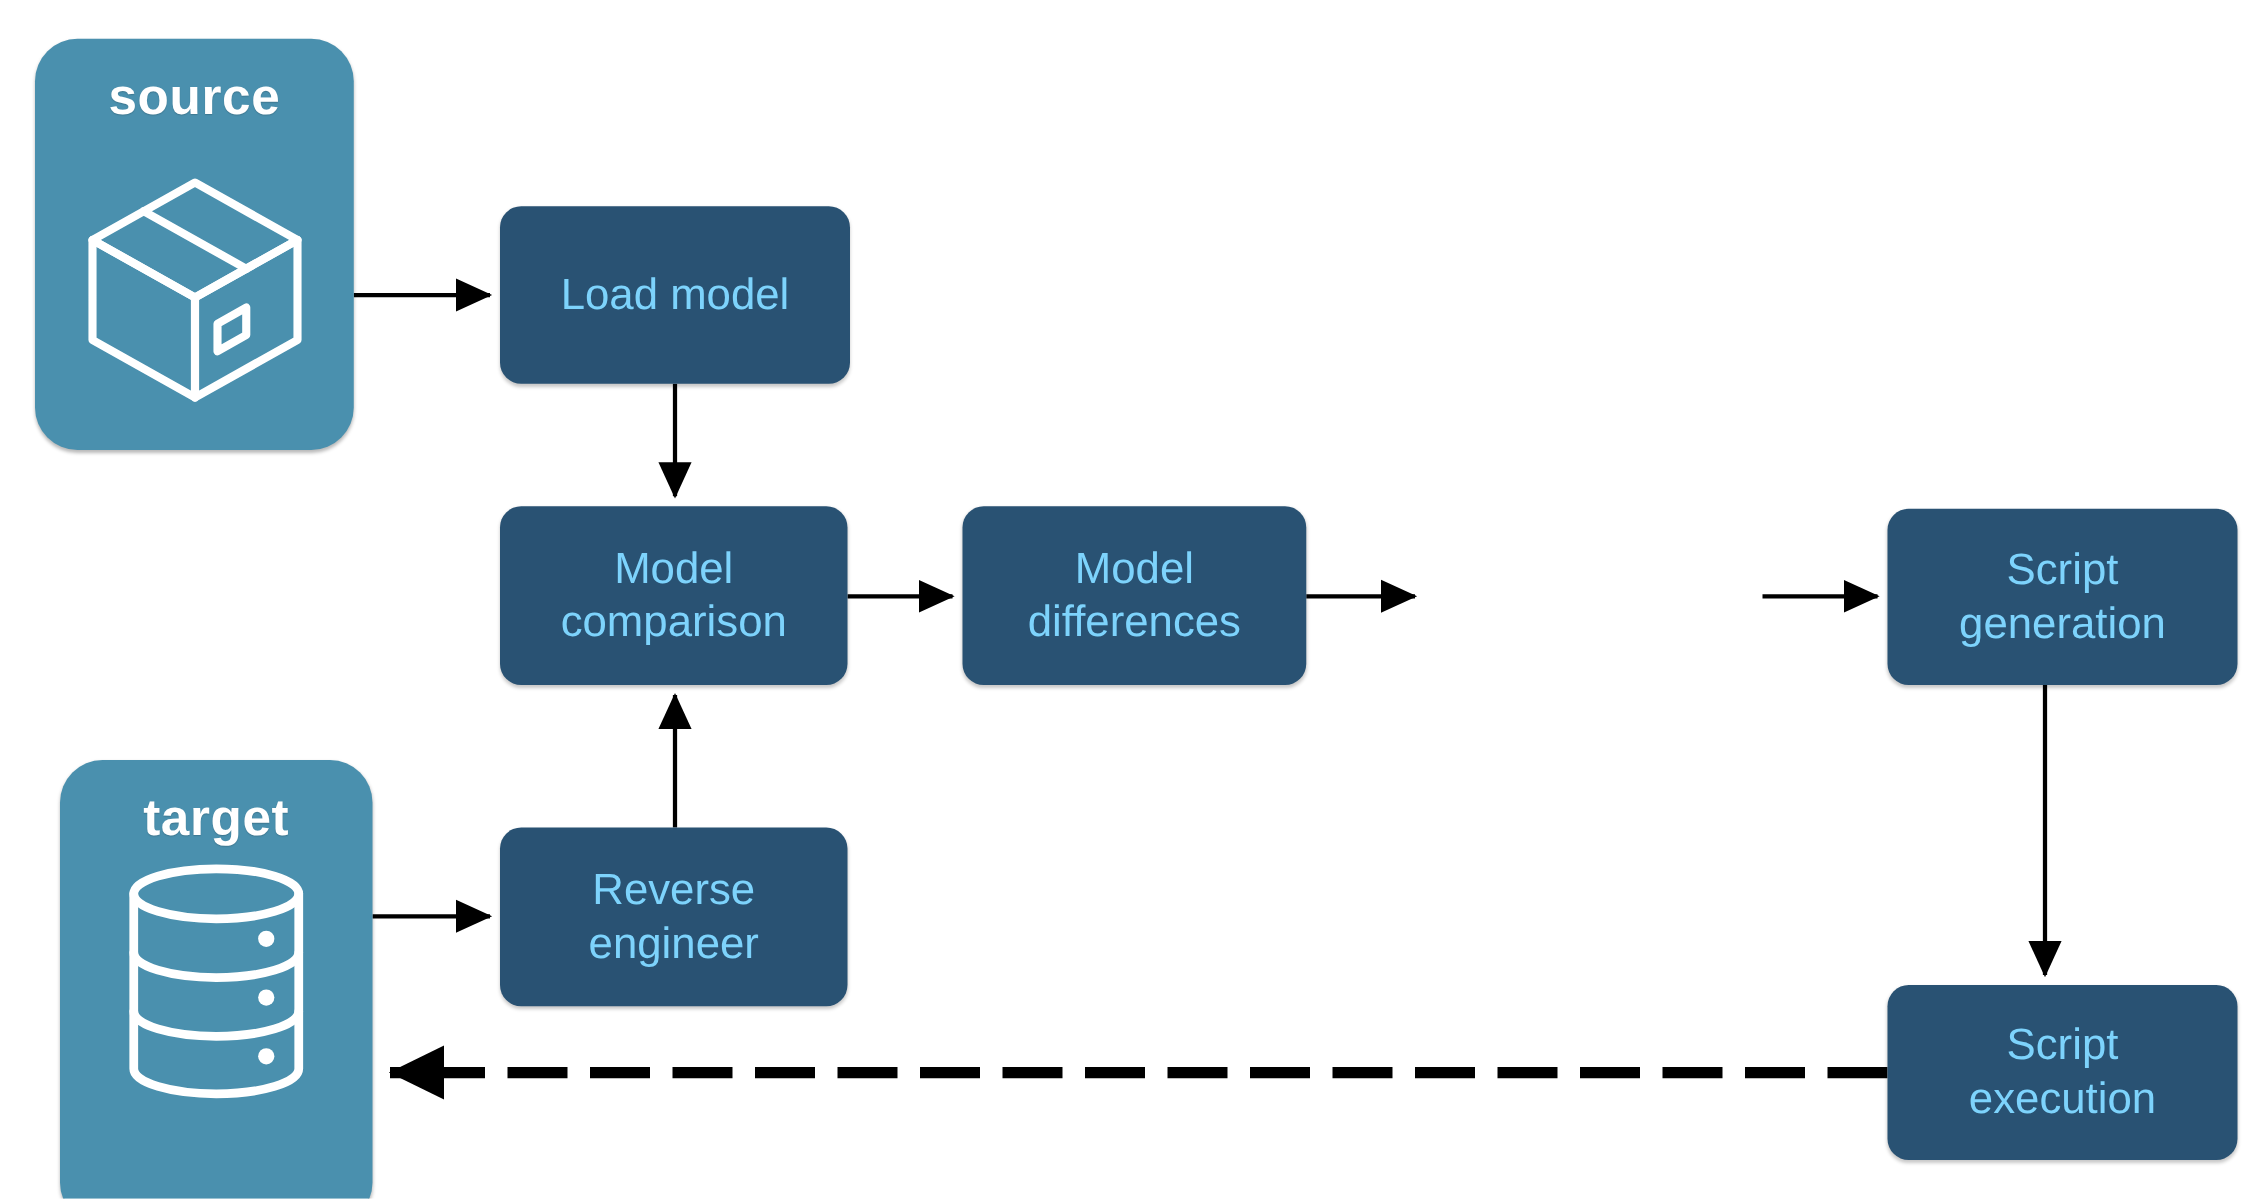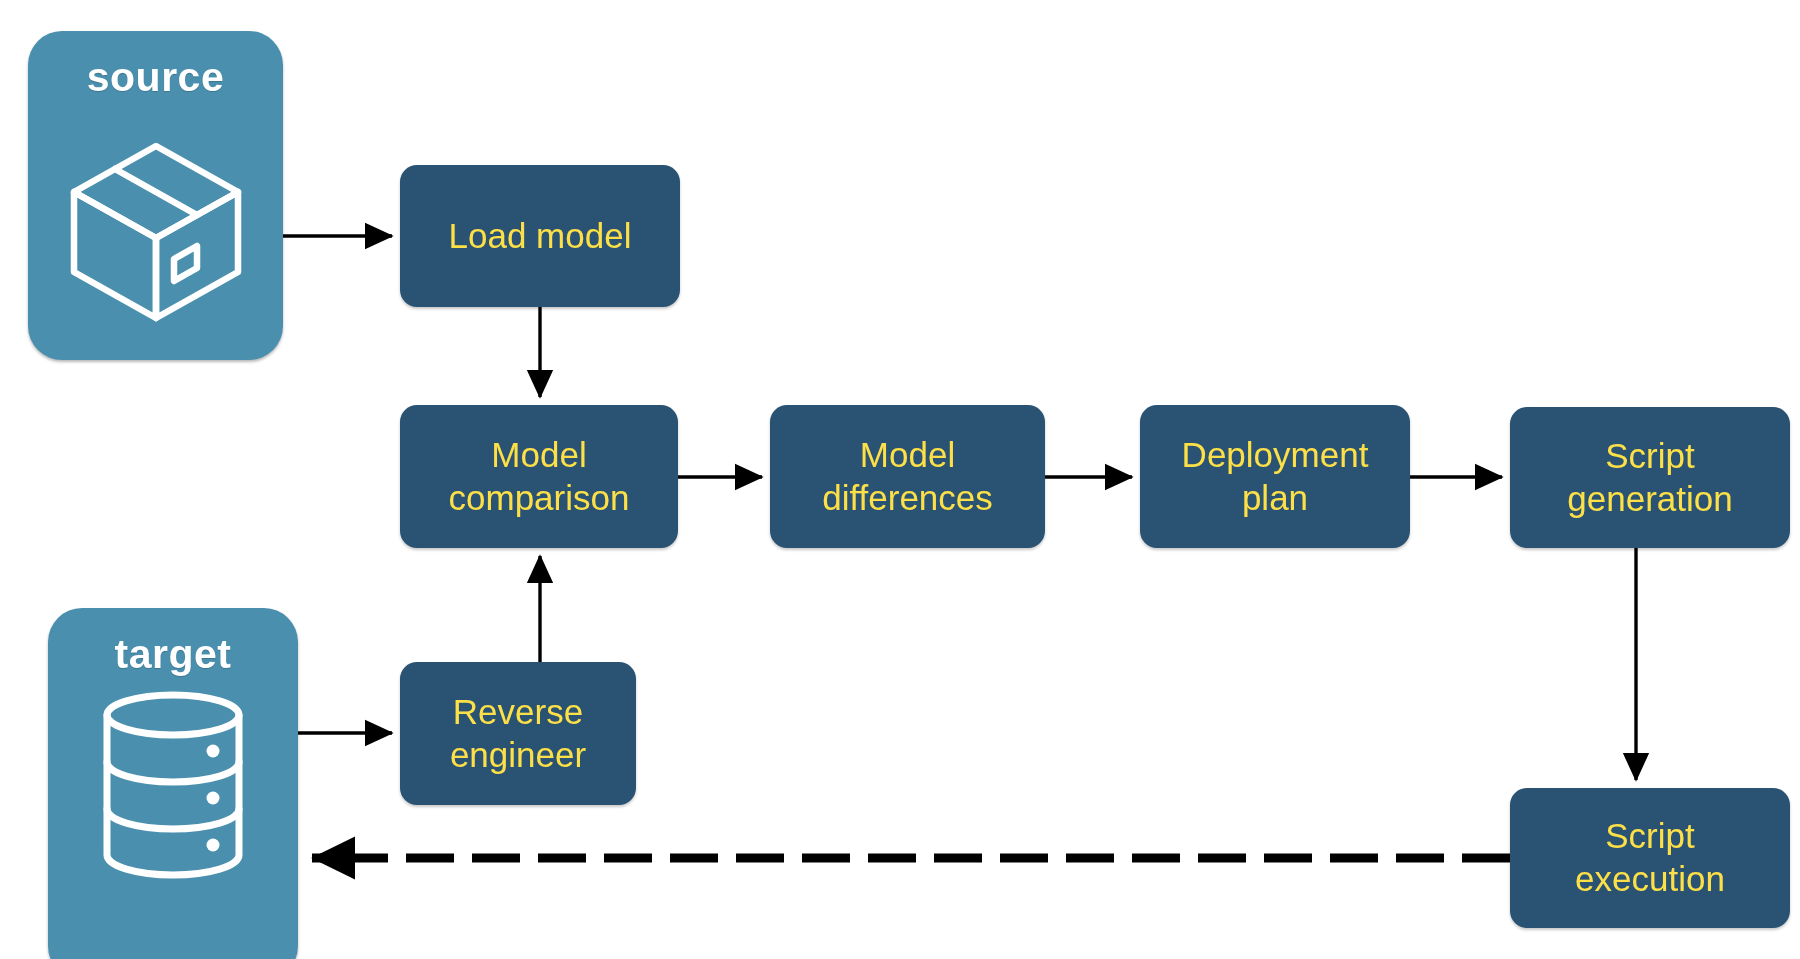--- a/index.html
+++ b/index.html
@@ -42,21 +42,21 @@
     position: absolute;
     background: #295273;
     border-radius: 17px;
     box-shadow: 0 2px 3px rgba(0,0,0,0.22);
     display: flex;
     align-items: center;
     justify-content: center;
     text-align: center;
   }
   .pbox-label {
-    color: #fde047;
+    color: #7dd3fc;
     font-size: 35px;
     line-height: 1.22;
     padding: 0 10px;
     white-space: pre-line;
   }
   #wires {
     position: absolute;
     left: 0;
     top: 0;
     width: 1800px;
@@ -164,31 +164,27 @@
   <div class="pbox" style="left:400px; top:405px; width:278px; height:143px;">
     <span class="pbox-label">Model
 comparison</span>
   </div>
 
   <div class="pbox" style="left:770px; top:405px; width:275px; height:143px;">
     <span class="pbox-label">Model
 differences</span>
   </div>
 
-  <div class="pbox" style="left:1140px; top:405px; width:270px; height:143px;">
-    <span class="pbox-label">Deployment
-plan</span>
-  </div>
 
   <div class="pbox" style="left:1510px; top:407px; width:280px; height:141px;">
     <span class="pbox-label">Script
 generation</span>
   </div>
 
-  <div class="pbox" style="left:400px; top:662px; width:236px; height:143px;">
+  <div class="pbox" style="left:400px; top:662px; width:278px; height:143px;">
     <span class="pbox-label">Reverse
 engineer</span>
   </div>
 
   <div class="pbox" style="left:1510px; top:788px; width:280px; height:140px;">
     <span class="pbox-label">Script
 execution</span>
   </div>
 
 </div>

